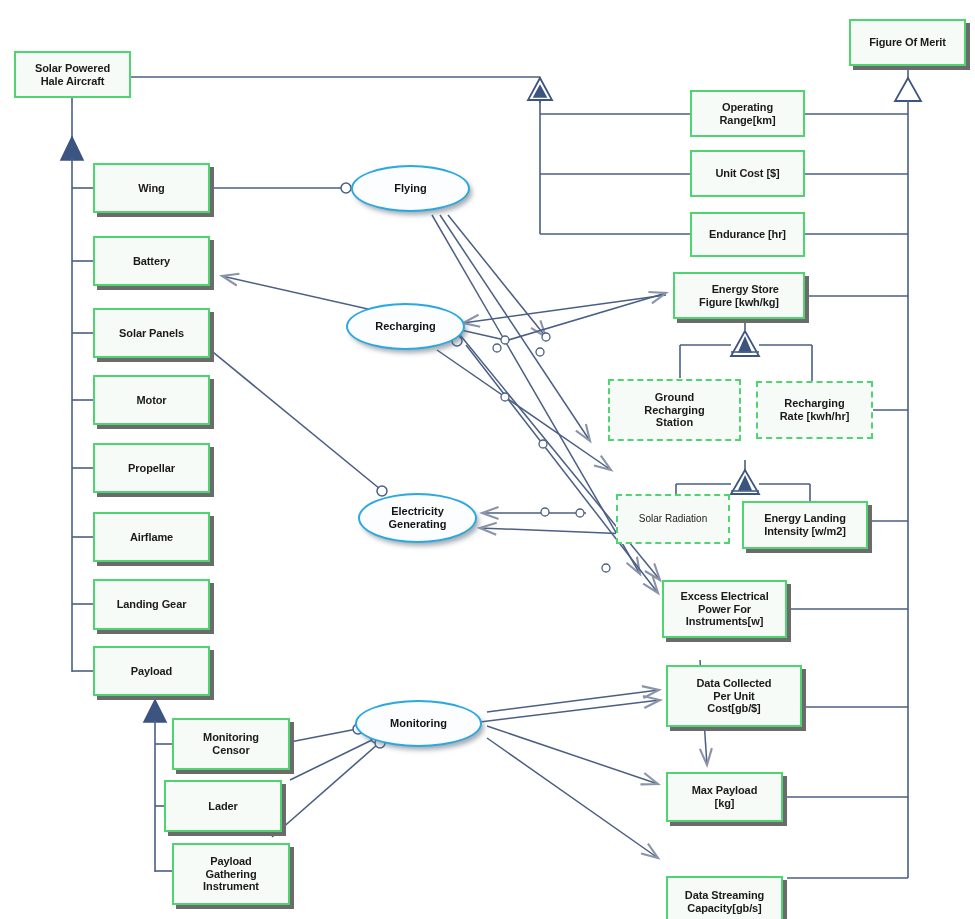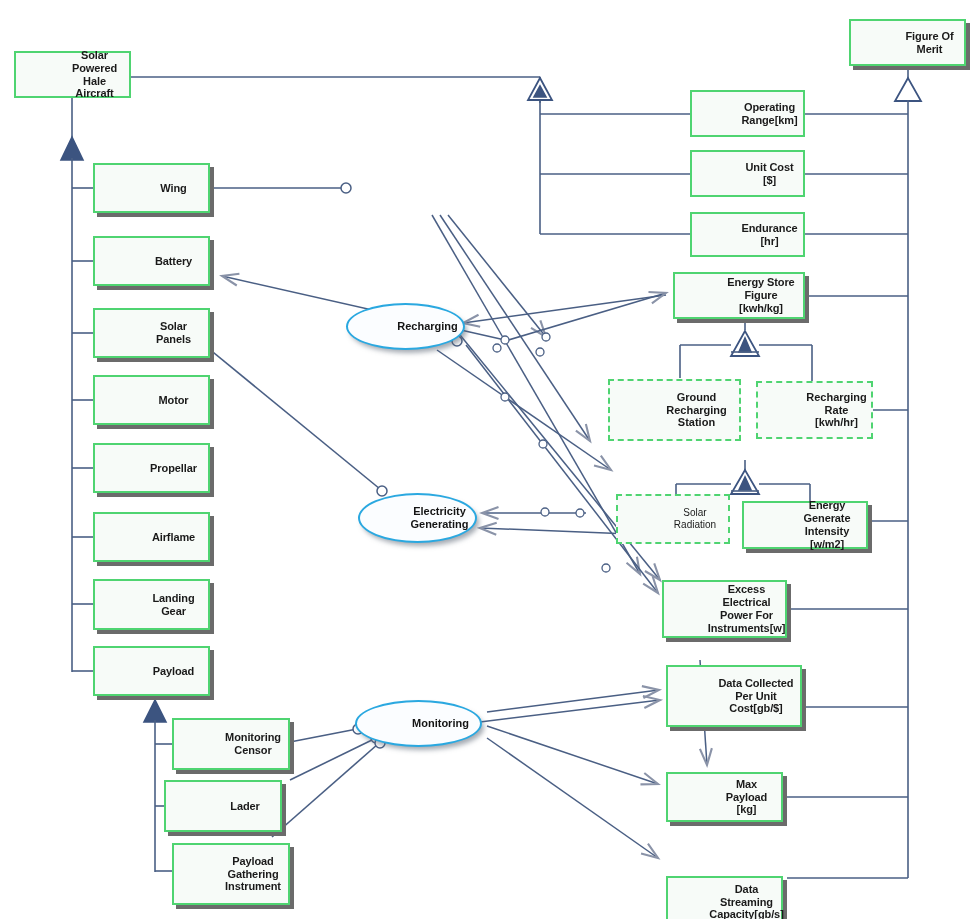--- a/index.html
+++ b/index.html
@@ -1,19 +1,19 @@
 <!DOCTYPE html>
 <html><head>
 <meta charset="utf-8">
 <style>
   html,body{margin:0;padding:0;background:#ffffff;}
   body{font-family:"Liberation Sans",sans-serif;}
   #canvas{position:relative;width:975px;height:919px;background:#fff;overflow:hidden;}
   #edges{position:absolute;left:0;top:0;width:975px;height:919px;}
-  .node{position:absolute;box-sizing:border-box;display:flex;align-items:center;justify-content:center;text-align:center;padding-left:44px;}
+  .node{position:absolute;box-sizing:border-box;display:flex;align-items:center;justify-content:center;text-align:center;}
   .blk{
     background:#f7fbf8;border:2px solid #4fd471;
     box-shadow:4px 4px 0 0 #6b6b6b;
   }
   .blk.noshadow{box-shadow:none;}
   .blk .lbl{
     font-size:11px;font-weight:bold;color:#1a1a1a;line-height:1.18;
     letter-spacing:-0.1px;padding:0 3px;
   }
   .dashed{
@@ -197,20 +197,23 @@
   <div class="node blk" style="left:164px;top:780px;width:118px;height:52px;">
     <div class="lbl">Lader</div>
     </div>
   <div class="node blk" style="left:172px;top:843px;width:118px;height:62px;">
     <div class="lbl">
       <span>Payload</span><br>
       <span>Gathering</span><br>
       <span>Instrument</span></div>
     </div>
 
+  <div class="node uc" style="left:351px;top:165px;width:119px;height:47px;">
+    <div class="lbl">Flying</div>
+    </div>
   <div class="node uc" style="left:346px;top:303px;width:119px;height:47px;">
     <div class="lbl">Recharging</div>
     </div>
   <div class="node uc" style="left:358px;top:493px;width:119px;height:50px;">
     <div class="lbl">
       <span>Electricity</span><br><span>Generating</span></div>
     </div>
   <div class="node uc" style="left:355px;top:700px;width:127px;height:47px;">
     <div class="lbl">Monitoring</div>
     </div>
@@ -221,21 +224,21 @@
     </div>
 
   <div class="node blk noshadow" style="left:690px;top:150px;width:115px;height:47px;">
     <div class="lbl">Unit Cost [$]</div>
     </div>
 
   <div class="node blk noshadow" style="left:690px;top:212px;width:115px;height:45px;">
     <div class="lbl">Endurance [hr]</div>
     </div>
 
-  <div class="node blk" style="left:673px;top:272px;width:132px;height:47px;">
+  <div class="node blk" style="left:673px;top:272px;width:132px;height:47px;text-align:right;">
     <div class="lbl">
       <span>Energy Store</span><br><span>Figure [kwh/kg]</span></div>
     </div>
 
   <div class="node dashed" style="left:608px;top:379px;width:133px;height:62px;">
     <div class="lbl" style="font-size:11px;font-weight:bold;color:#1a1a1a;line-height:1.18;">
       <span>Ground</span><br>
       <span>Recharging</span><br>
       <span>Station</span></div>
     </div>
@@ -244,21 +247,21 @@
     <div class="lbl" style="font-size:11px;font-weight:bold;color:#1a1a1a;line-height:1.18;">
       <span>Recharging</span><br><span>Rate [kwh/hr]</span></div>
     </div>
 
   <div class="node dashed" style="left:616px;top:494px;width:114px;height:50px;">
     <div class="lbl" style="font-size:10px;font-weight:normal;color:#1a1a1a;line-height:1.18;">Solar Radiation</div>
     </div>
 
   <div class="node blk" style="left:742px;top:501px;width:126px;height:48px;">
     <div class="lbl">
-      <span>Energy Generate</span><br><span>Intensity [w/m2]</span></div>
+      <span>Energy Landing</span><br><span>Intensity [w/m2]</span></div>
     </div>
 
   <div class="node blk" style="left:662px;top:580px;width:125px;height:58px;">
     <div class="lbl">
       <span>Excess Electrical</span><br>
       <span>Power For</span><br>
       <span>Instruments[w]</span></div>
     </div>
 
   <div class="node blk" style="left:666px;top:665px;width:136px;height:62px;">

